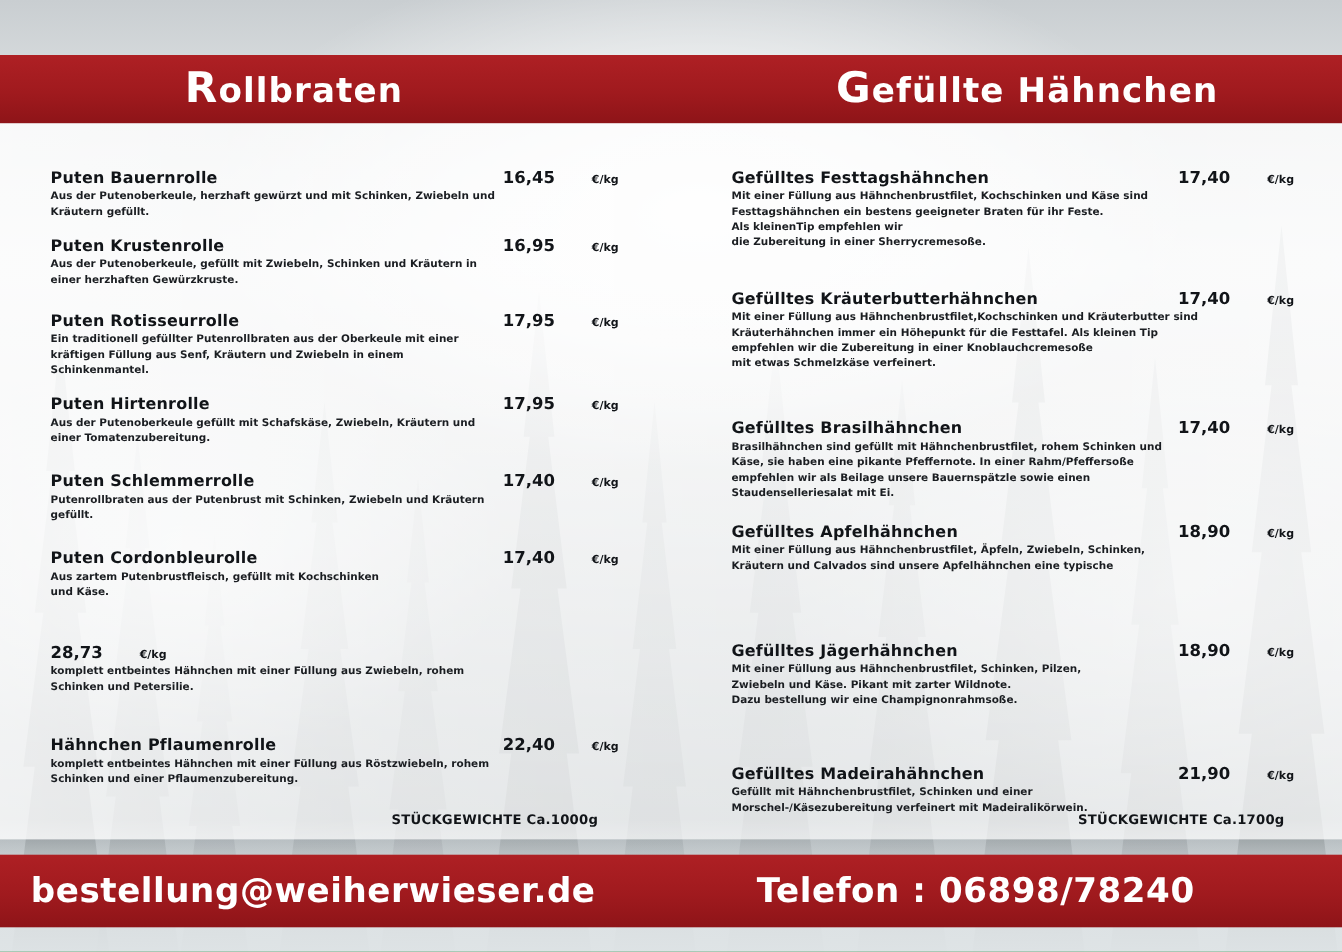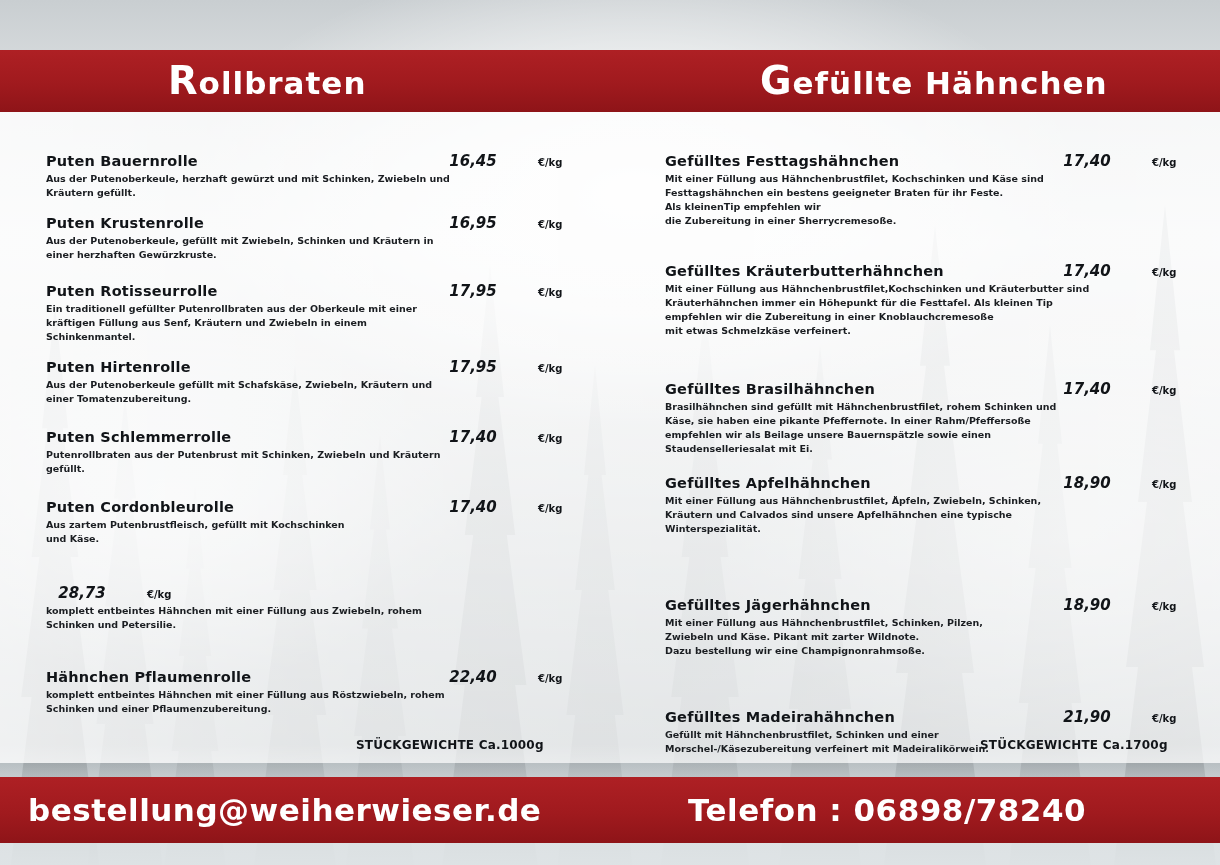--- a/index.html
+++ b/index.html
@@ -154,39 +154,37 @@
   .col-left  { left: 46px;  width: 530px; }
   .col-right { left: 665px; width: 525px; }
 
   .item {
     position: relative;
     margin-bottom: 14px;
   }
   .item-head {
     display: flex;
     align-items: baseline;
-    gap: 20px;
   }
   .item-name {
     flex: 1 1 auto;
     font-family: "DejaVu Sans", sans-serif;
     font-weight: bold;
     font-size: 14.5px;
     color: #111418;
     letter-spacing: 0.2px;
   }
   .item-price {
     font-family: "DejaVu Sans", sans-serif;
     font-weight: bold;
     font-size: 15px;
     color: #111418;
     width: 72px;
-    text-align: center;
+    text-align: left;
     white-space: nowrap;
-    font-style: italic;
   }
   .item-unit {
     font-family: "DejaVu Sans", sans-serif;
     font-weight: bold;
     font-size: 10px;
     color: #111418;
     width: 38px;
     text-align: left;
     padding-left: 9px;
     white-space: nowrap;
@@ -390,21 +388,20 @@
 
     <div class="item" style="margin-top:18px;">
       <div class="item-head">
         <div class="item-name">Gefülltes Apfelhähnchen</div>
         <div class="item-price">18,90</div>
         <div class="item-unit">€/kg</div>
       </div>
       <div class="item-desc" style="width:450px;">
         <div>Mit einer Füllung aus Hähnchenbrustfilet, Äpfeln, Zwiebeln, Schinken,</div>
         <div>Kräutern und Calvados sind unsere Apfelhähnchen eine typische</div>
-        <div>Winterspezialität.</div>
       </div>
     </div>
 
     <div class="item" style="margin-top:60px;">
       <div class="item-head">
         <div class="item-name">Gefülltes Jägerhähnchen</div>
         <div class="item-price">18,90</div>
         <div class="item-unit">€/kg</div>
       </div>
       <div class="item-desc" style="width:450px;">

